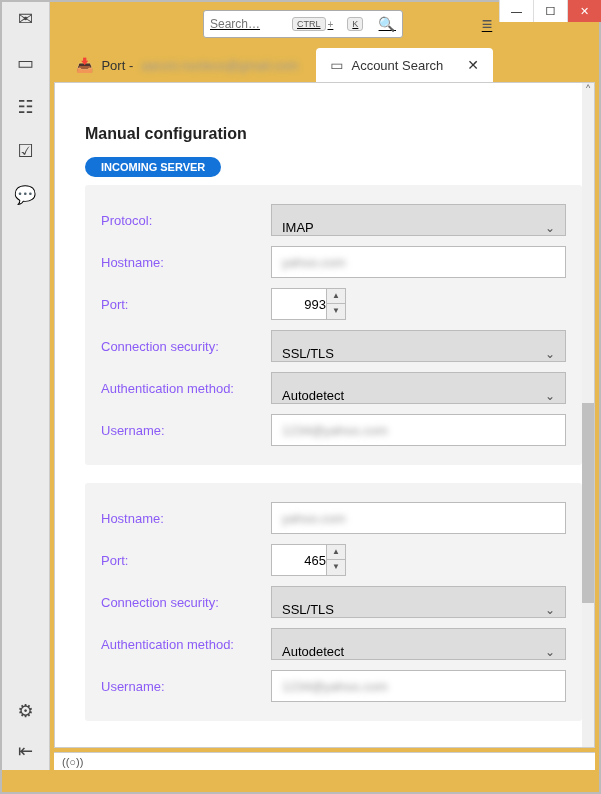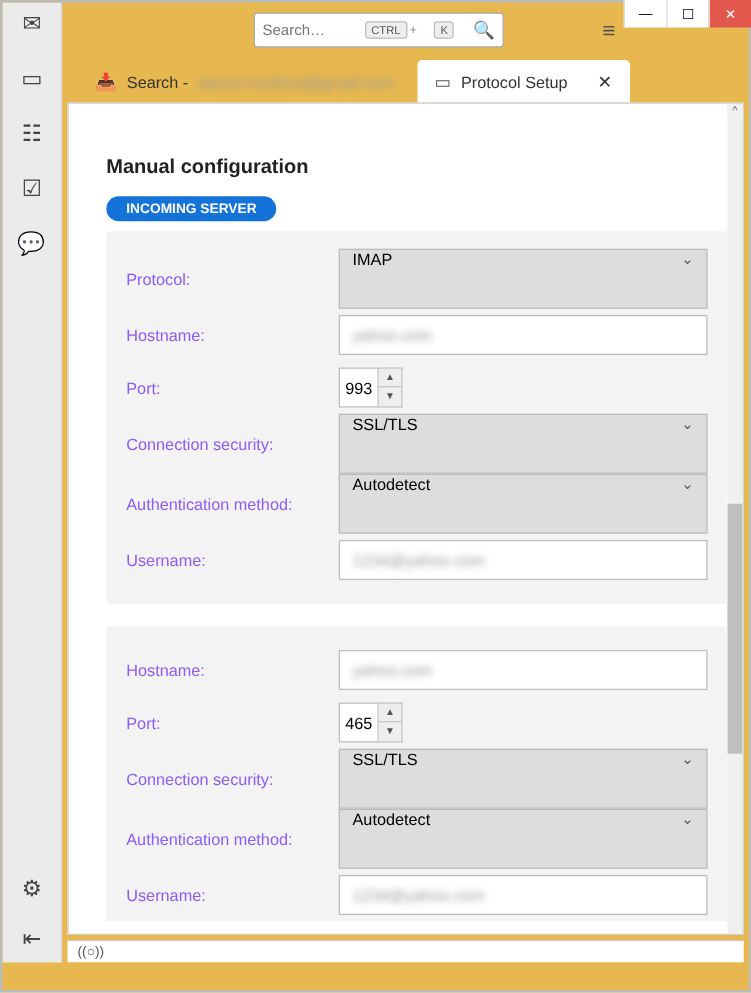--- a/index.html
+++ b/index.html
@@ -2,21 +2,21 @@
 <html><head>
 <meta charset="utf-8">
 <style>
   * { box-sizing: border-box; margin: 0; padding: 0; font-family: "Segoe UI", Arial, sans-serif; }
   body { width: 601px; height: 794px; overflow: hidden; background: #e6b84f; border: 2px solid #bbb; }
 
   .window-controls { position: absolute; top: 0; right: 0; display: flex; height: 22px; }
   .wctl { width: 34px; height: 22px; display: flex; align-items: center; justify-content: center; font-size: 11px; background: #fff; border-left: 1px solid #ddd; cursor: default; }
   .wctl.close { background: #e2574c; color: #fff; }
 
-  .toolbar { height: 44px; display: flex; align-items: center; padding: 0 8px; margin-top: 0px; }
+  .toolbar { height: 44px; display: flex; align-items: center; padding: 0 8px; margin-top: 0px; text-decoration: underline; }
   .search-wrap { margin: 0 auto; width: 200px; height: 28px; background: #fff; border: 1px solid #aaa; border-radius: 3px; display: flex; align-items: center; padding: 0 6px; }
   .search-wrap input { border: none; outline: none; font-size: 12px; width: 70px; color: #888; }
   .kbd { border: 1px solid #bbb; background: #eee; border-radius: 3px; font-size: 9px; padding: 1px 4px; margin-left: 12px; color:#555;}
   .search-icon { margin-left: auto; font-size: 14px; color:#555;}
   .hamburger { margin-left: auto; font-size: 18px; color:#555; width:28px; text-align:center;}
 
   .app { display: flex; height: calc(100% - 22px); }
   .spaces { width: 48px; background: #ebebeb; border-right: 1px solid #ccc; display: flex; flex-direction: column; align-items: center; padding-top: 6px; gap: 22px; }
   .spaces .ico { width:22px; height:22px; display:flex; align-items:center; justify-content:center; color:#444; font-size:18px; }
   .spaces-bottom { margin-top: auto; margin-bottom: 8px; display:flex; flex-direction:column; gap:18px; align-items:center;}
@@ -34,26 +34,26 @@
   .panel-scroll { position:absolute; top:16px; left:30px; right:12px; bottom:10px; overflow:hidden; }
   .scrollbar-track { position:absolute; right:0; top:0; bottom:0; width:12px; background:#f0f0f0;}
   .scrollbar-thumb { position:absolute; right:0; top:320px; width:12px; height:200px; background:#c0c0c0;}
   .scrollbar-up { position:absolute; right:0; top:0; width:12px; height:14px; background:#f0f0f0; text-align:center; font-size:9px; color:#666;}
 
   h2.title { font-size:16px; font-weight:700; color:#222; margin-bottom:14px;margin-top:26px;}
   .badge { display:inline-block; background:#1373d9; color:#fff; font-size:11px; font-weight:600; padding:4px 16px; border-radius:10px; margin-bottom:8px;}
   .form-block { background:#f3f3f3; border-radius:3px; padding:14px 16px; margin-bottom:18px;}
   .row { display:flex; align-items:center; min-height:42px;}
   .row label { width:170px; font-size:13px; color:#8b5cf6;}
-  .sel { flex:1; height:48px; background:#ddd; border:1px solid #bbb; display:flex; align-items:flex-start; padding:0 10px; font-size:13px; justify-content:space-between;}
+  .sel { flex:1; height:32px; background:#ddd; border:1px solid #bbb; display:flex; align-items:flex-end; padding:0 10px; font-size:13px; justify-content:space-between;}
   .sel .chev { font-size:12px; color:#555;}
   .txt { flex:1; height:32px; background:#fff; border:1px solid #bbb; padding:0 10px; font-size:13px; display:flex; align-items:center;}
   .txt .blurval { filter: blur(3px); color:#999; }
   .port-wrap { display:flex; align-items:center;}
-  .port-wrap input { width:32px; height:32px; border:1px solid #bbb; text-align:center; font-size:13px; background:#fff;}
+  .port-wrap input { width:56px; height:32px; border:1px solid #bbb; text-align:right; font-size:13px; background:#fff;}
   .stepper { display:flex; flex-direction:column; border:1px solid #bbb; border-left:none; height:32px;}
   .stepper div { width:18px; height:16px; background:#eee; text-align:center; font-size:8px; line-height:14px; border-bottom:1px solid #bbb; color:#555;}
   .stepper div:last-child{border-bottom:none;}
   .statusbar { height:18px; background:#fff; border-top:1px solid #ccc; font-size:11px; padding-left:8px; display:flex; align-items:center; color:#555; margin:0 4px 0 4px;}
 </style>
 </head>
 <body>
 
 <div class="window-controls">
   <div class="wctl">—</div>
@@ -84,26 +84,26 @@
         <span class="kbd">K</span>
         <span class="search-icon">🔍</span>
       </div>
       <div class="hamburger">≡</div>
       <div style="width:90px"></div>
     </div>
 
     <div class="tabs">
       <div class="tab">
         <span class="tabicon">📥</span>
-        <span>Search - </span>
+        <span>Port - </span>
         <span class="blur">aaruni.nucleus@gmail.com</span>
       </div>
       <div class="tab active">
         <span class="tabicon">▭</span>
-        <span>Protocol Setup</span>
+        <span>Account Search</span>
         <span class="x">✕</span>
       </div>
     </div>
 
     <div class="panel">
       <div class="scrollbar-track"></div>
       <div class="scrollbar-up">^</div>
       <div class="scrollbar-thumb"></div>
 
       <div class="panel-scroll">

